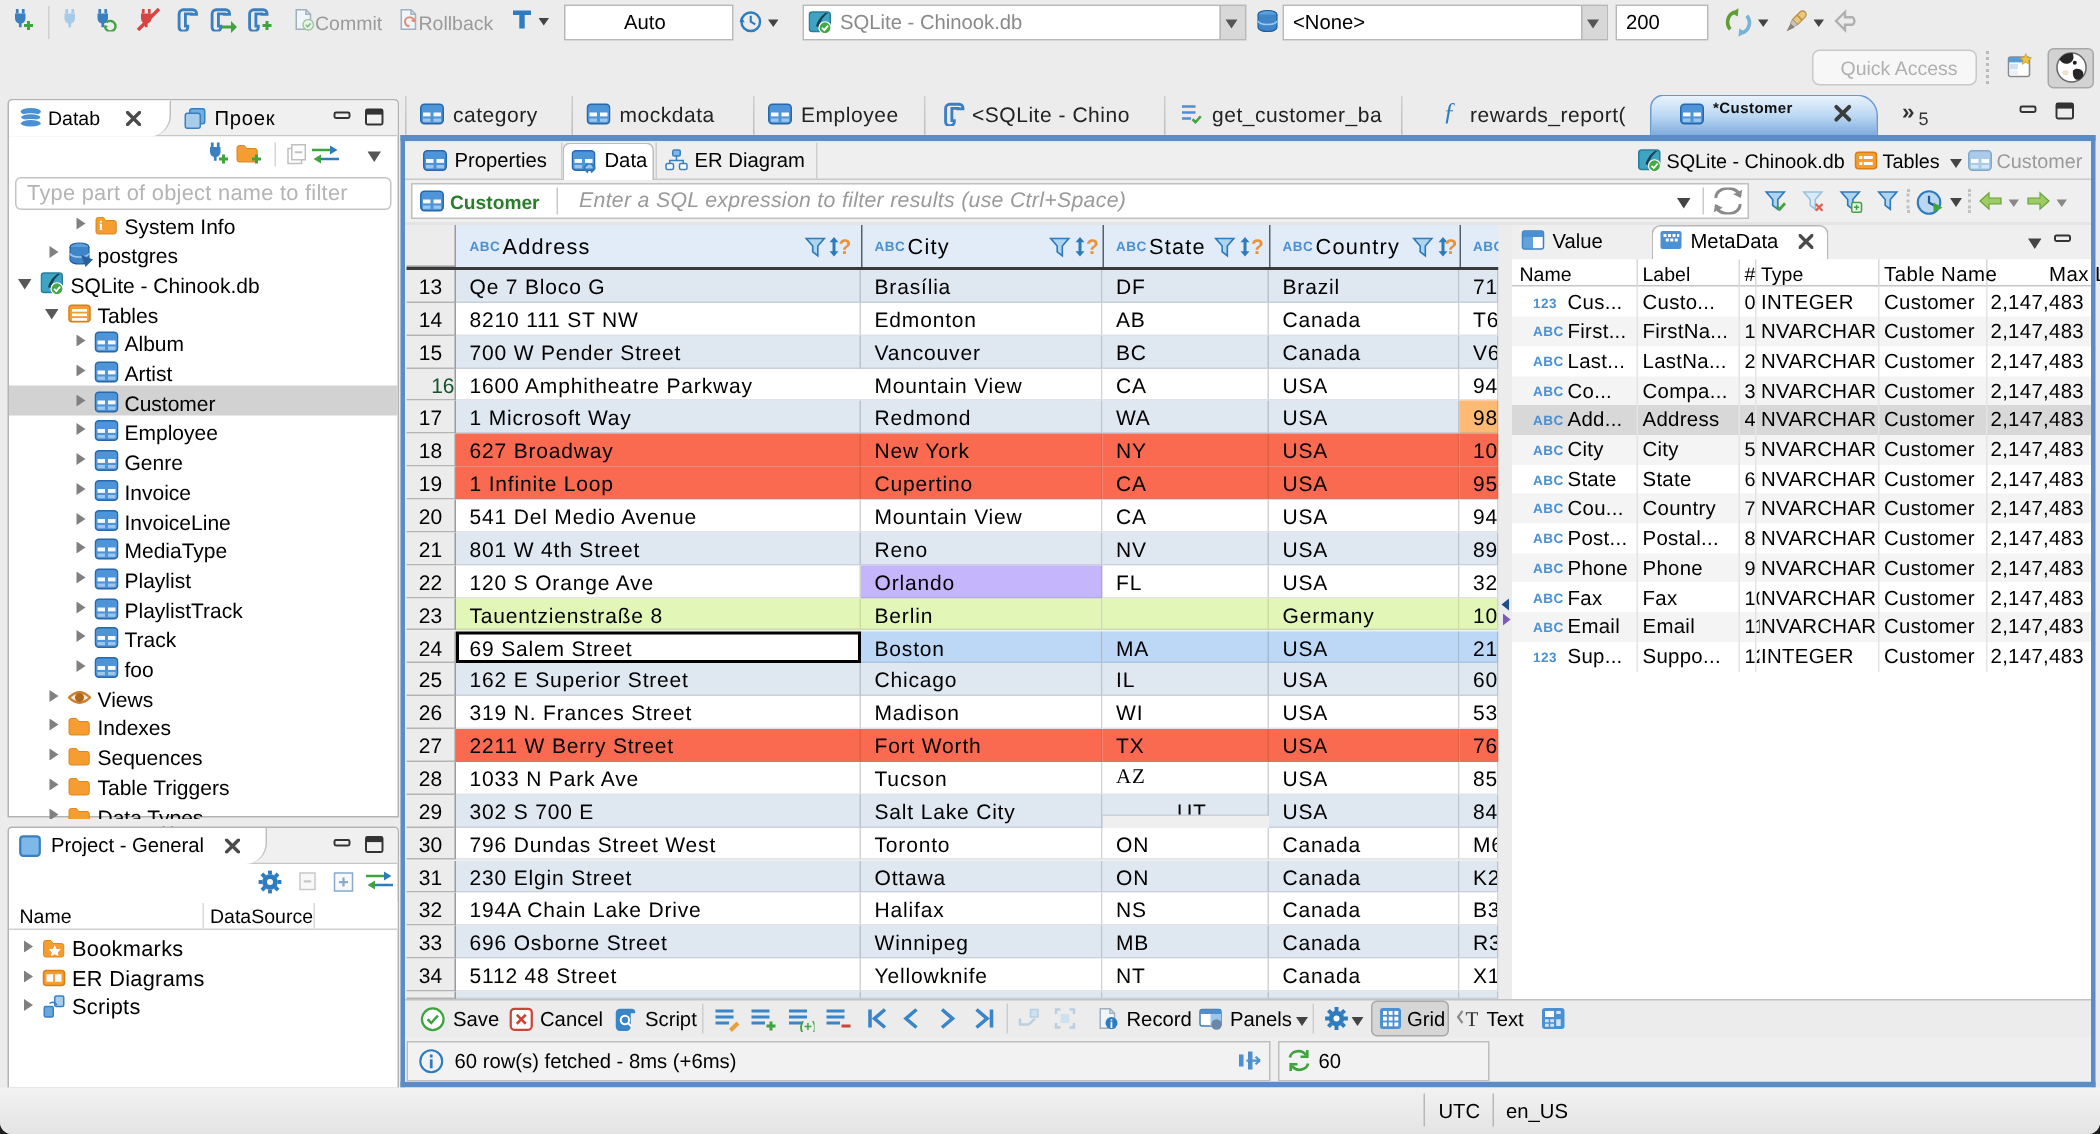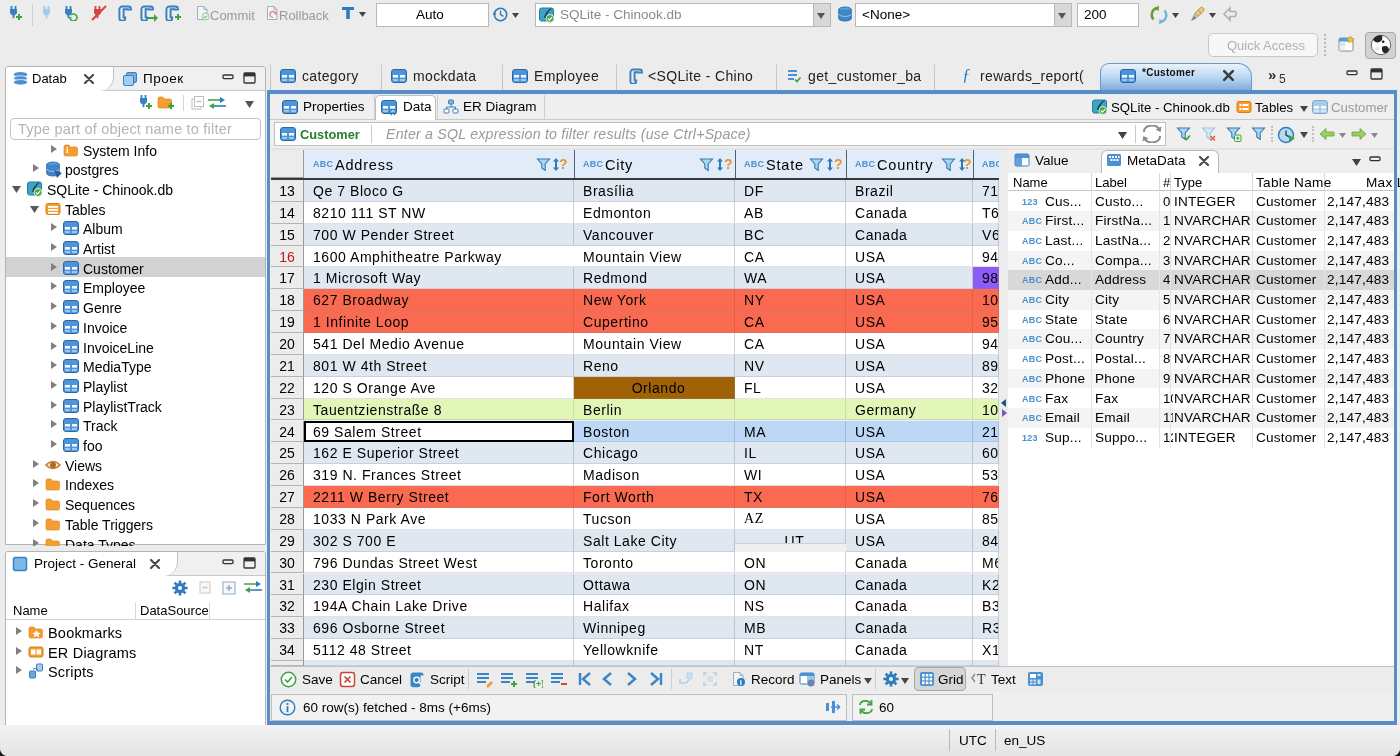--- a/index.html
+++ b/index.html
@@ -723,32 +723,32 @@
 <div class="cell" style="left:574px;top:201.9px;width:161px;height:21.9px;background:#ffffff;line-height:22px;border-bottom:1px solid rgba(130,140,155,0.25);border-right:1px solid rgba(120,130,145,0.35);">Edmonton</div>
 <div class="cell" style="left:735px;top:201.9px;width:111px;height:21.9px;background:#ffffff;line-height:22px;border-bottom:1px solid rgba(130,140,155,0.25);border-right:1px solid rgba(120,130,145,0.35);">AB</div>
 <div class="cell" style="left:846px;top:201.9px;width:127px;height:21.9px;background:#ffffff;line-height:22px;border-bottom:1px solid rgba(130,140,155,0.25);border-right:1px solid rgba(120,130,145,0.35);">Canada</div>
 <div class="cell" style="left:973px;top:201.9px;width:26px;height:21.9px;background:#ffffff;line-height:22px;border-bottom:1px solid rgba(130,140,155,0.25);border-right:1px solid rgba(120,130,145,0.35);">T6</div>
 <div class="abs" style="left:271px;top:223.7px;width:33px;height:21.9px;background:#ececec;border-right:1px solid #9a9a9a;border-bottom:1px solid #b4b4b4;font-size:14px;color:#000;text-align:center;line-height:22px;overflow:hidden">15</div>
 <div class="cell" style="left:304px;top:223.7px;width:270px;height:21.9px;background:#dfe7f1;line-height:22px;border-bottom:1px solid rgba(130,140,155,0.25);border-right:1px solid rgba(120,130,145,0.35);">700 W Pender Street</div>
 <div class="cell" style="left:574px;top:223.7px;width:161px;height:21.9px;background:#dfe7f1;line-height:22px;border-bottom:1px solid rgba(130,140,155,0.25);border-right:1px solid rgba(120,130,145,0.35);">Vancouver</div>
 <div class="cell" style="left:735px;top:223.7px;width:111px;height:21.9px;background:#dfe7f1;line-height:22px;border-bottom:1px solid rgba(130,140,155,0.25);border-right:1px solid rgba(120,130,145,0.35);">BC</div>
 <div class="cell" style="left:846px;top:223.7px;width:127px;height:21.9px;background:#dfe7f1;line-height:22px;border-bottom:1px solid rgba(130,140,155,0.25);border-right:1px solid rgba(120,130,145,0.35);">Canada</div>
 <div class="cell" style="left:973px;top:223.7px;width:26px;height:21.9px;background:#dfe7f1;line-height:22px;border-bottom:1px solid rgba(130,140,155,0.25);border-right:1px solid rgba(120,130,145,0.35);">V6</div>
-<div class="abs" style="left:271px;top:245.6px;width:33px;height:21.9px;background:#ececec;border-right:1px solid #9a9a9a;border-bottom:1px solid #b4b4b4;font-size:14px;color:#b91c1c;text-align:center;line-height:22px;overflow:hidden">16</div>
+<div class="abs" style="left:271px;top:245.6px;width:33px;height:21.9px;background:#ececec;border-right:1px solid #9a9a9a;border-bottom:1px solid #b4b4b4;font-size:14px;color:#14532d;text-align:right;line-height:22px;overflow:hidden">16</div>
 <div class="cell" style="left:304px;top:245.6px;width:296px;height:21.9px;background:#ffffff;line-height:22px;border-bottom:1px solid rgba(130,140,155,0.25);border-right:1px solid rgba(120,130,145,0.35);">1600 Amphitheatre Parkway</div>
 <div class="cell" style="left:574px;top:245.6px;width:161px;height:21.9px;background:#ffffff;line-height:22px;border-bottom:1px solid rgba(130,140,155,0.25);border-right:1px solid rgba(120,130,145,0.35);">Mountain View</div>
 <div class="cell" style="left:735px;top:245.6px;width:111px;height:21.9px;background:#ffffff;line-height:22px;border-bottom:1px solid rgba(130,140,155,0.25);border-right:1px solid rgba(120,130,145,0.35);">CA</div>
 <div class="cell" style="left:846px;top:245.6px;width:127px;height:21.9px;background:#ffffff;line-height:22px;border-bottom:1px solid rgba(130,140,155,0.25);border-right:1px solid rgba(120,130,145,0.35);">USA</div>
 <div class="cell" style="left:973px;top:245.6px;width:26px;height:21.9px;background:#ffffff;line-height:22px;border-bottom:1px solid rgba(130,140,155,0.25);border-right:1px solid rgba(120,130,145,0.35);">94</div>
 <div class="abs" style="left:271px;top:267.4px;width:33px;height:21.9px;background:#ececec;border-right:1px solid #9a9a9a;border-bottom:1px solid #b4b4b4;font-size:14px;color:#000;text-align:center;line-height:22px;overflow:hidden">17</div>
 <div class="cell" style="left:304px;top:267.4px;width:270px;height:21.9px;background:#dfe7f1;line-height:22px;border-bottom:1px solid rgba(130,140,155,0.25);border-right:1px solid rgba(120,130,145,0.35);">1 Microsoft Way</div>
 <div class="cell" style="left:574px;top:267.4px;width:161px;height:21.9px;background:#dfe7f1;line-height:22px;border-bottom:1px solid rgba(130,140,155,0.25);border-right:1px solid rgba(120,130,145,0.35);">Redmond</div>
 <div class="cell" style="left:735px;top:267.4px;width:111px;height:21.9px;background:#dfe7f1;line-height:22px;border-bottom:1px solid rgba(130,140,155,0.25);border-right:1px solid rgba(120,130,145,0.35);">WA</div>
 <div class="cell" style="left:846px;top:267.4px;width:127px;height:21.9px;background:#dfe7f1;line-height:22px;border-bottom:1px solid rgba(130,140,155,0.25);border-right:1px solid rgba(120,130,145,0.35);">USA</div>
-<div class="cell" style="left:973px;top:267.4px;width:26px;height:21.9px;background:#8b5cf6;line-height:22px;border-bottom:1px solid rgba(130,140,155,0.25);border-right:1px solid rgba(120,130,145,0.35);">98</div>
+<div class="cell" style="left:973px;top:267.4px;width:26px;height:21.9px;background:#fdba74;line-height:22px;border-bottom:1px solid rgba(130,140,155,0.25);border-right:1px solid rgba(120,130,145,0.35);">98</div>
 <div class="abs" style="left:271px;top:289.3px;width:33px;height:21.9px;background:#ececec;border-right:1px solid #9a9a9a;border-bottom:1px solid #b4b4b4;font-size:14px;color:#000;text-align:center;line-height:22px;overflow:hidden">18</div>
 <div class="cell" style="left:304px;top:289.3px;width:270px;height:21.9px;background:#fa6a50;line-height:22px;border-bottom:1px solid rgba(130,140,155,0.25);border-right:1px solid rgba(0,0,0,0.10);">627 Broadway</div>
 <div class="cell" style="left:574px;top:289.3px;width:161px;height:21.9px;background:#fa6a50;line-height:22px;border-bottom:1px solid rgba(130,140,155,0.25);border-right:1px solid rgba(0,0,0,0.10);">New York</div>
 <div class="cell" style="left:735px;top:289.3px;width:111px;height:21.9px;background:#fa6a50;line-height:22px;border-bottom:1px solid rgba(130,140,155,0.25);border-right:1px solid rgba(0,0,0,0.10);">NY</div>
 <div class="cell" style="left:846px;top:289.3px;width:127px;height:21.9px;background:#fa6a50;line-height:22px;border-bottom:1px solid rgba(130,140,155,0.25);border-right:1px solid rgba(0,0,0,0.10);">USA</div>
 <div class="cell" style="left:973px;top:289.3px;width:26px;height:21.9px;background:#fa6a50;line-height:22px;border-bottom:1px solid rgba(130,140,155,0.25);border-right:1px solid rgba(0,0,0,0.10);">10</div>
 <div class="abs" style="left:271px;top:311.2px;width:33px;height:21.9px;background:#ececec;border-right:1px solid #9a9a9a;border-bottom:1px solid #b4b4b4;font-size:14px;color:#000;text-align:center;line-height:22px;overflow:hidden">19</div>
 <div class="cell" style="left:304px;top:311.2px;width:270px;height:21.9px;background:#fa6a50;line-height:22px;border-bottom:1px solid rgba(130,140,155,0.25);border-right:1px solid rgba(0,0,0,0.10);">1 Infinite Loop</div>
 <div class="cell" style="left:574px;top:311.2px;width:161px;height:21.9px;background:#fa6a50;line-height:22px;border-bottom:1px solid rgba(130,140,155,0.25);border-right:1px solid rgba(0,0,0,0.10);">Cupertino</div>
 <div class="cell" style="left:735px;top:311.2px;width:111px;height:21.9px;background:#fa6a50;line-height:22px;border-bottom:1px solid rgba(130,140,155,0.25);border-right:1px solid rgba(0,0,0,0.10);">CA</div>
@@ -761,21 +761,21 @@
 <div class="cell" style="left:846px;top:333.0px;width:127px;height:21.9px;background:#ffffff;line-height:22px;border-bottom:1px solid rgba(130,140,155,0.25);border-right:1px solid rgba(120,130,145,0.35);">USA</div>
 <div class="cell" style="left:973px;top:333.0px;width:26px;height:21.9px;background:#ffffff;line-height:22px;border-bottom:1px solid rgba(130,140,155,0.25);border-right:1px solid rgba(120,130,145,0.35);">94</div>
 <div class="abs" style="left:271px;top:354.9px;width:33px;height:21.9px;background:#ececec;border-right:1px solid #9a9a9a;border-bottom:1px solid #b4b4b4;font-size:14px;color:#000;text-align:center;line-height:22px;overflow:hidden">21</div>
 <div class="cell" style="left:304px;top:354.9px;width:270px;height:21.9px;background:#dfe7f1;line-height:22px;border-bottom:1px solid rgba(130,140,155,0.25);border-right:1px solid rgba(120,130,145,0.35);">801 W 4th Street</div>
 <div class="cell" style="left:574px;top:354.9px;width:161px;height:21.9px;background:#dfe7f1;line-height:22px;border-bottom:1px solid rgba(130,140,155,0.25);border-right:1px solid rgba(120,130,145,0.35);">Reno</div>
 <div class="cell" style="left:735px;top:354.9px;width:111px;height:21.9px;background:#dfe7f1;line-height:22px;border-bottom:1px solid rgba(130,140,155,0.25);border-right:1px solid rgba(120,130,145,0.35);">NV</div>
 <div class="cell" style="left:846px;top:354.9px;width:127px;height:21.9px;background:#dfe7f1;line-height:22px;border-bottom:1px solid rgba(130,140,155,0.25);border-right:1px solid rgba(120,130,145,0.35);">USA</div>
 <div class="cell" style="left:973px;top:354.9px;width:26px;height:21.9px;background:#dfe7f1;line-height:22px;border-bottom:1px solid rgba(130,140,155,0.25);border-right:1px solid rgba(120,130,145,0.35);">89</div>
 <div class="abs" style="left:271px;top:376.7px;width:33px;height:21.9px;background:#ececec;border-right:1px solid #9a9a9a;border-bottom:1px solid #b4b4b4;font-size:14px;color:#000;text-align:center;line-height:22px;overflow:hidden">22</div>
 <div class="cell" style="left:304px;top:376.7px;width:270px;height:21.9px;background:#ffffff;line-height:22px;border-bottom:1px solid rgba(130,140,155,0.25);border-right:1px solid rgba(120,130,145,0.35);">120 S Orange Ave</div>
-<div class="cell" style="left:574px;top:376.7px;width:161px;height:21.9px;background:#a16207;line-height:22px;border-bottom:1px solid rgba(130,140,155,0.25);border-right:1px solid rgba(120,130,145,0.35);text-align:center;">Orlando</div>
+<div class="cell" style="left:574px;top:376.7px;width:161px;height:21.9px;background:#c4b5fd;line-height:22px;border-bottom:1px solid rgba(130,140,155,0.25);border-right:1px solid rgba(120,130,145,0.35);">Orlando</div>
 <div class="cell" style="left:735px;top:376.7px;width:111px;height:21.9px;background:#ffffff;line-height:22px;border-bottom:1px solid rgba(130,140,155,0.25);border-right:1px solid rgba(120,130,145,0.35);">FL</div>
 <div class="cell" style="left:846px;top:376.7px;width:127px;height:21.9px;background:#ffffff;line-height:22px;border-bottom:1px solid rgba(130,140,155,0.25);border-right:1px solid rgba(120,130,145,0.35);">USA</div>
 <div class="cell" style="left:973px;top:376.7px;width:26px;height:21.9px;background:#ffffff;line-height:22px;border-bottom:1px solid rgba(130,140,155,0.25);border-right:1px solid rgba(120,130,145,0.35);">32</div>
 <div class="abs" style="left:271px;top:398.6px;width:33px;height:21.9px;background:#ececec;border-right:1px solid #9a9a9a;border-bottom:1px solid #b4b4b4;font-size:14px;color:#000;text-align:center;line-height:22px;overflow:hidden">23</div>
 <div class="cell" style="left:304px;top:398.6px;width:270px;height:21.9px;background:#e2f6b8;line-height:22px;border-bottom:1px solid rgba(130,140,155,0.25);border-right:1px solid rgba(0,0,0,0.10);">Tauentzienstraße 8</div>
 <div class="cell" style="left:574px;top:398.6px;width:161px;height:21.9px;background:#e2f6b8;line-height:22px;border-bottom:1px solid rgba(130,140,155,0.25);border-right:1px solid rgba(0,0,0,0.10);">Berlin</div>
 <div class="cell" style="left:735px;top:398.6px;width:111px;height:21.9px;background:#e2f6b8;line-height:22px;border-bottom:1px solid rgba(130,140,155,0.25);border-right:1px solid rgba(0,0,0,0.10);"></div>
 <div class="cell" style="left:846px;top:398.6px;width:127px;height:21.9px;background:#e2f6b8;line-height:22px;border-bottom:1px solid rgba(130,140,155,0.25);border-right:1px solid rgba(0,0,0,0.10);">Germany</div>
 <div class="cell" style="left:973px;top:398.6px;width:26px;height:21.9px;background:#e2f6b8;line-height:22px;border-bottom:1px solid rgba(130,140,155,0.25);border-right:1px solid rgba(0,0,0,0.10);">10</div>
 <div class="abs" style="left:271px;top:420.5px;width:33px;height:21.9px;background:#ececec;border-right:1px solid #9a9a9a;border-bottom:1px solid #b4b4b4;font-size:14px;color:#000;text-align:center;line-height:22px;overflow:hidden">24</div>

